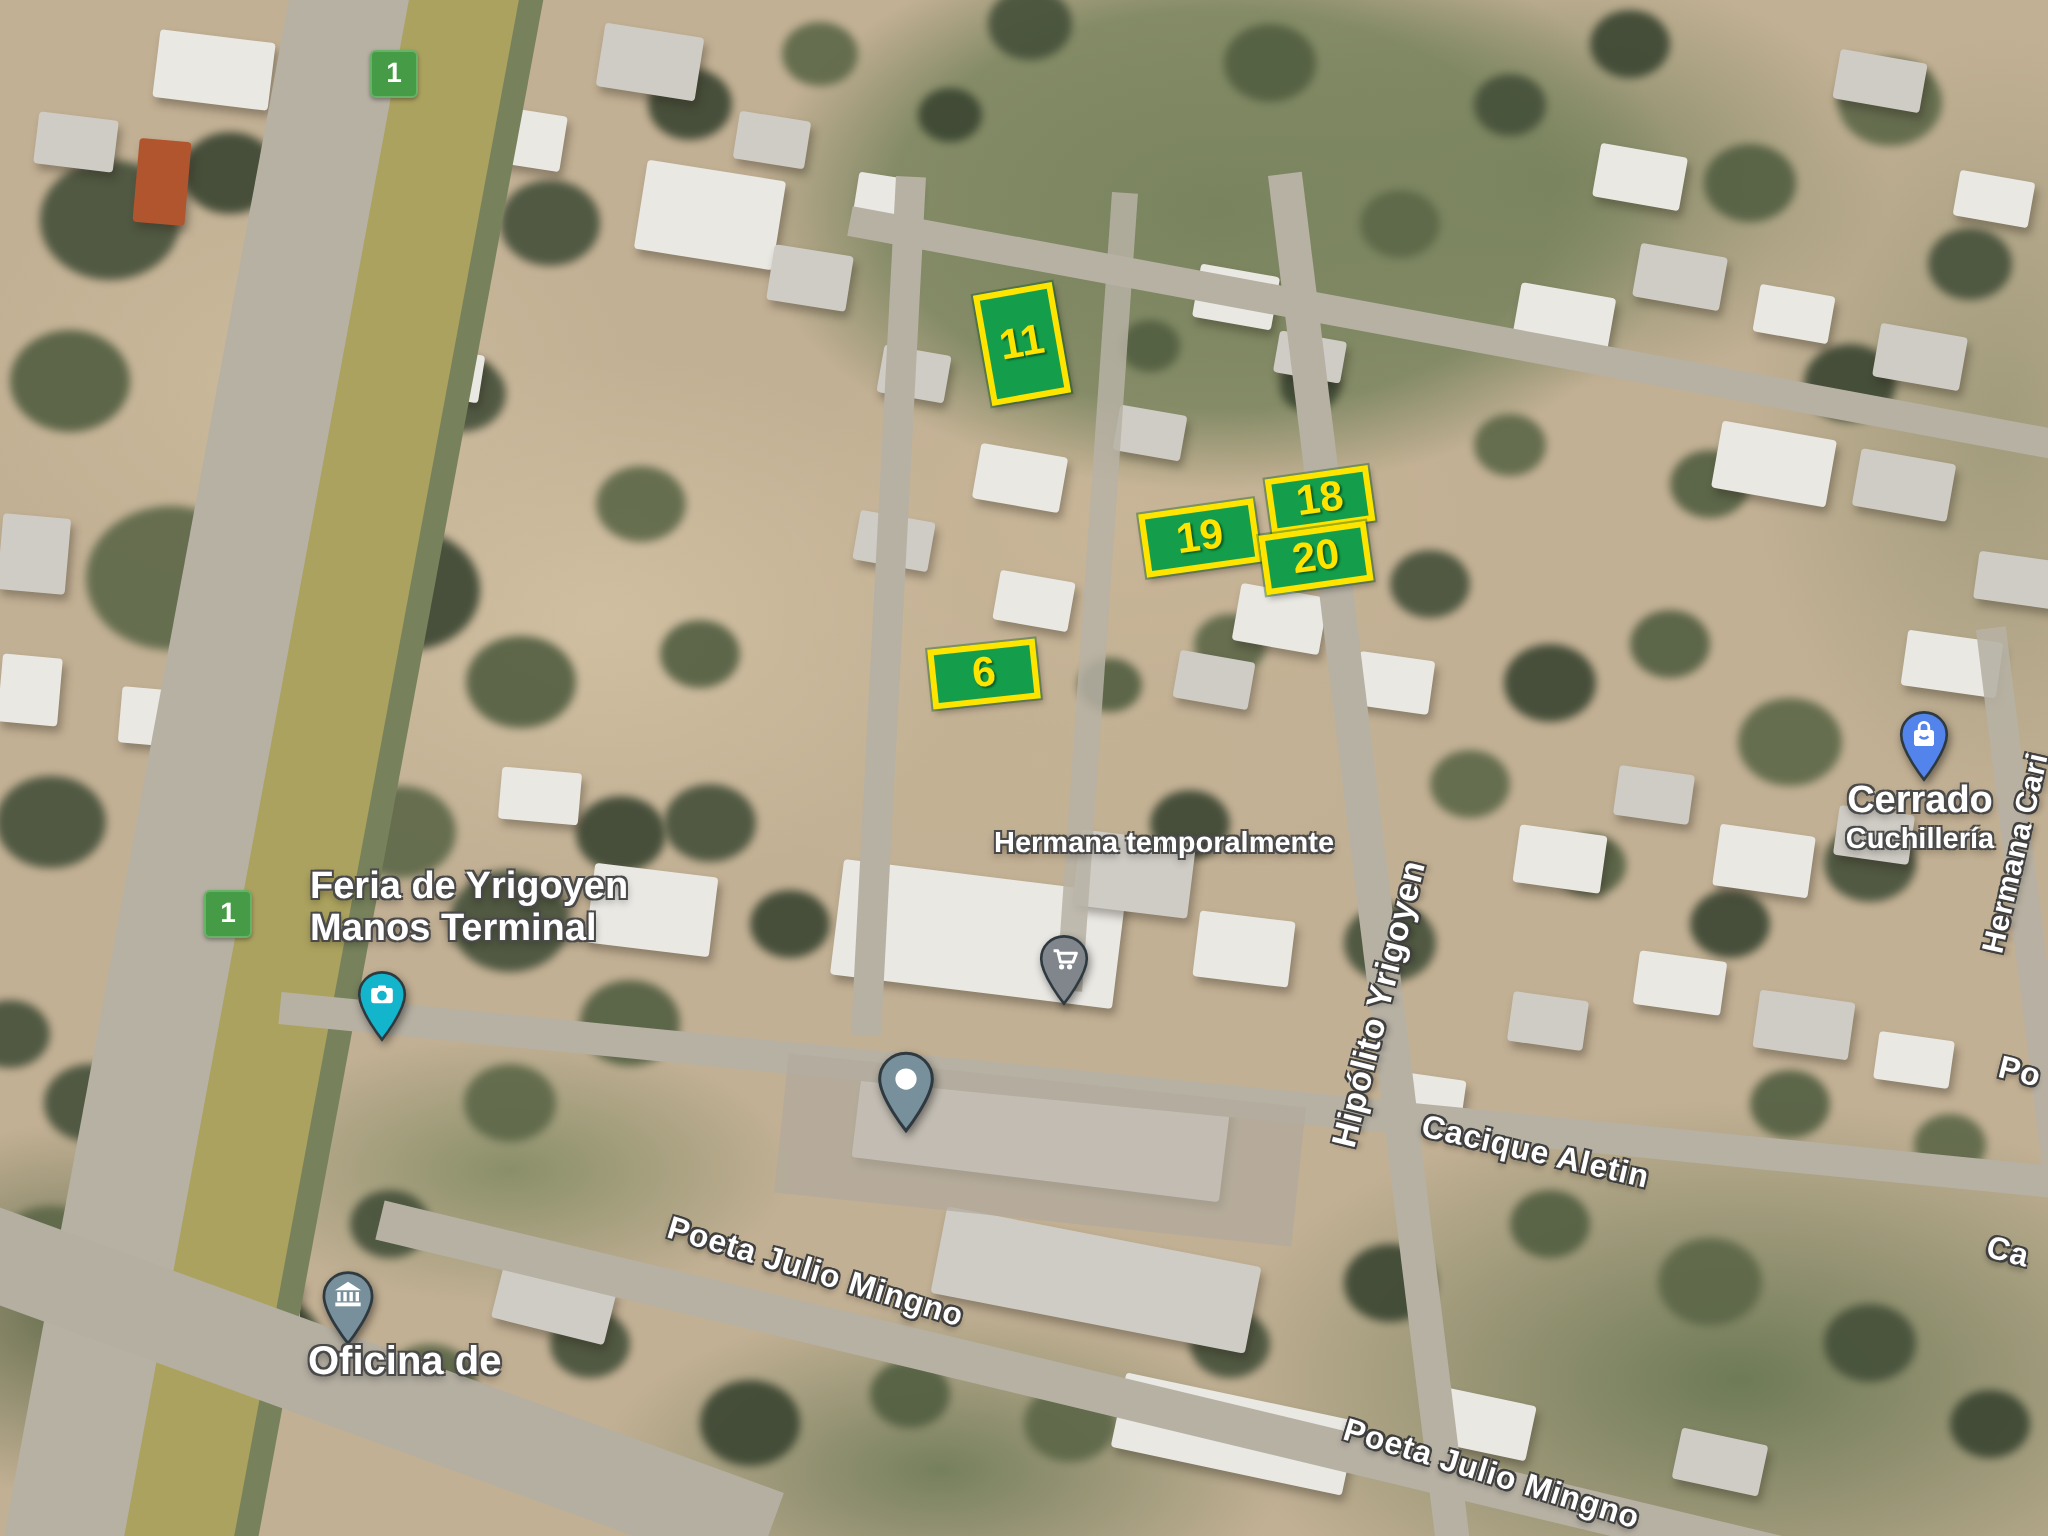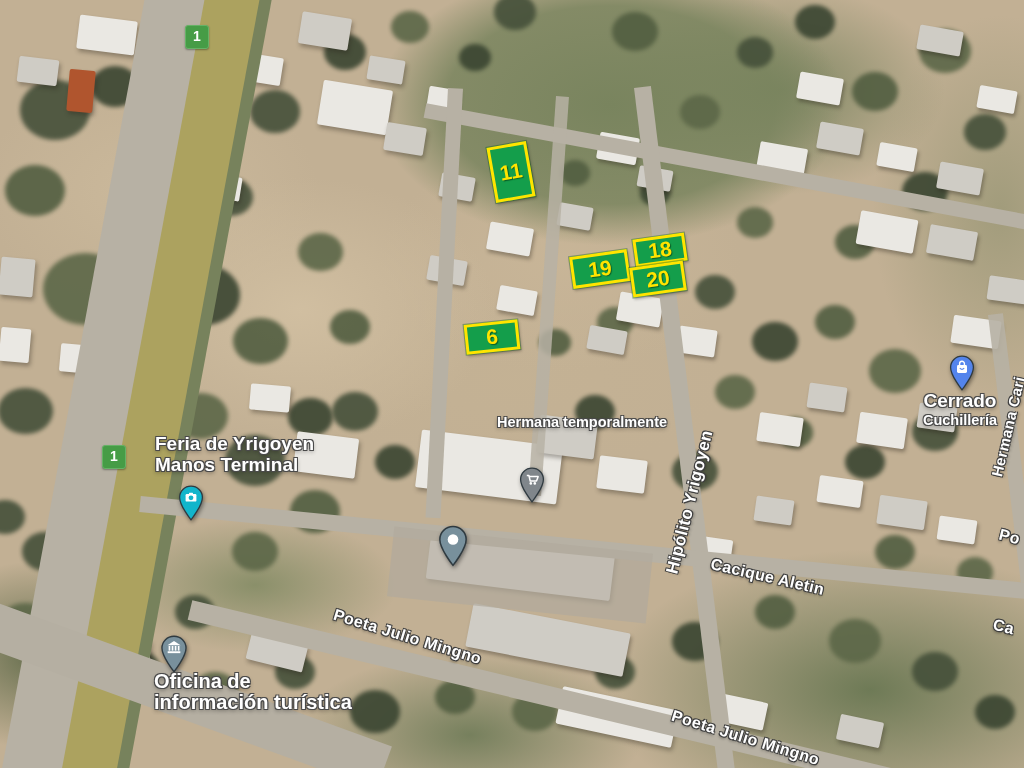--- a/index.html
+++ b/index.html
@@ -270,16 +270,15 @@
   </div>
   <div class="plabel" style="left:497px;top:413px;">
     <div class="pl-sub">Hermana temporalmente</div>
   </div>
   <div class="plabel center" style="left:900px;top:390px;width:120px;">
     <div class="pl-big">Cerrado</div>
     <div class="pl-sub">Cuchillería</div>
   </div>
   <div class="plabel" style="left:141px;top:671px;margin-left:13px;">
     <div class="pl-big" style="font-size:20px;">Oficina de</div>
-    <div class="pl-big" style="font-size:20px;">información turística</div>
   </div>
 
 </div>
 
 </body></html>

